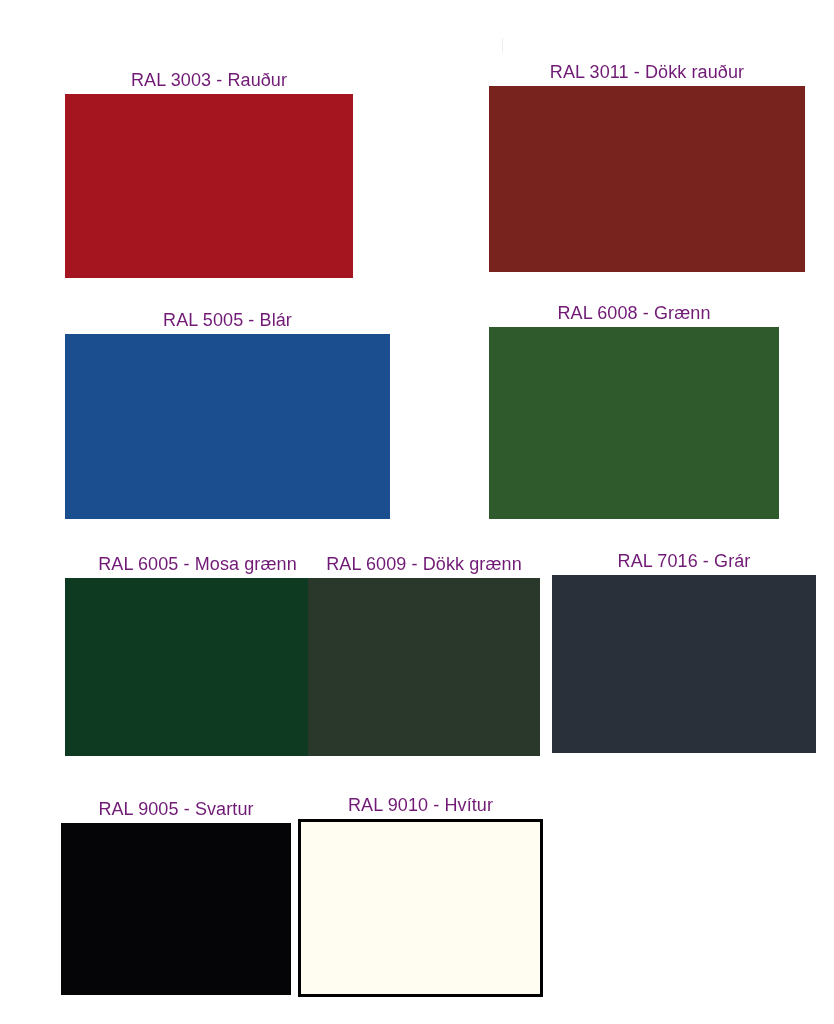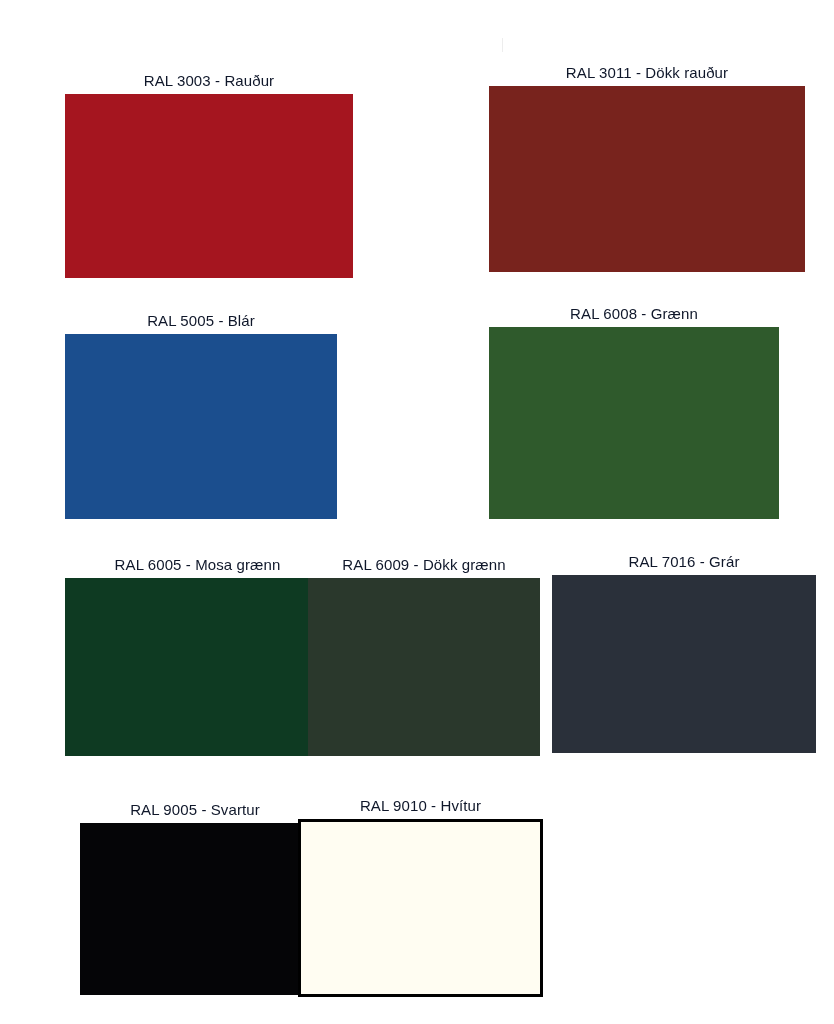--- a/index.html
+++ b/index.html
@@ -41,24 +41,24 @@
   }
 
   .swatch-cell {
     position: absolute;
     display: flex;
     flex-direction: column;
     align-items: center;
   }
 
   .swatch-label {
-    font-size: 15px;
+    font-size: 18px;
     line-height: 21px;
     font-weight: normal;
-    color: #0f172a;
+    color: #701a75;
     white-space: nowrap;
     text-align: center;
     margin-bottom: 3px;
     letter-spacing: 0.1px;
   }
 
   .swatch-chip {
     width: 100%;
     box-sizing: border-box;
   }
@@ -68,38 +68,38 @@
   }
 
   
   .cell-r1c1 { left: 65px;  top: 70px;  width: 288px; }
   .cell-r1c1 .swatch-chip { height: 184px; }
 
   .cell-r1c2 { left: 489px; top: 62px;  width: 316px; }
   .cell-r1c2 .swatch-chip { height: 186px; }
 
   
-  .cell-r2c1 { left: 65px;  top: 310px; width: 272px; }
+  .cell-r2c1 { left: 65px;  top: 310px; width: 325px; }
   .cell-r2c1 .swatch-chip { height: 185px; }
 
   .cell-r2c2 { left: 489px; top: 303px; width: 290px; align-items: center; }
   .cell-r2c2 .swatch-chip { height: 192px; }
 
   
   .cell-r3c1 { left: 65px;  top: 554px; width: 265px; }
   .cell-r3c1 .swatch-chip { height: 178px; }
 
   .cell-r3c2 { left: 308px; top: 554px; width: 232px; }
   .cell-r3c2 .swatch-chip { height: 178px; }
 
   .cell-r3c3 { left: 552px; top: 551px; width: 264px; }
   .cell-r3c3 .swatch-chip { height: 178px; }
 
   
-  .cell-r4c1 { left: 80px;  top: 799px; width: 230px; }
+  .cell-r4c1 { left: 61px;  top: 799px; width: 230px; }
   .cell-r4c1 .swatch-chip { height: 172px; }
 
   .cell-r4c2 { left: 298px; top: 795px; width: 245px; }
   .cell-r4c2 .swatch-chip { height: 178px; }
 </style>
 </head>
 <body>
 
 <div class="sheet">
 

